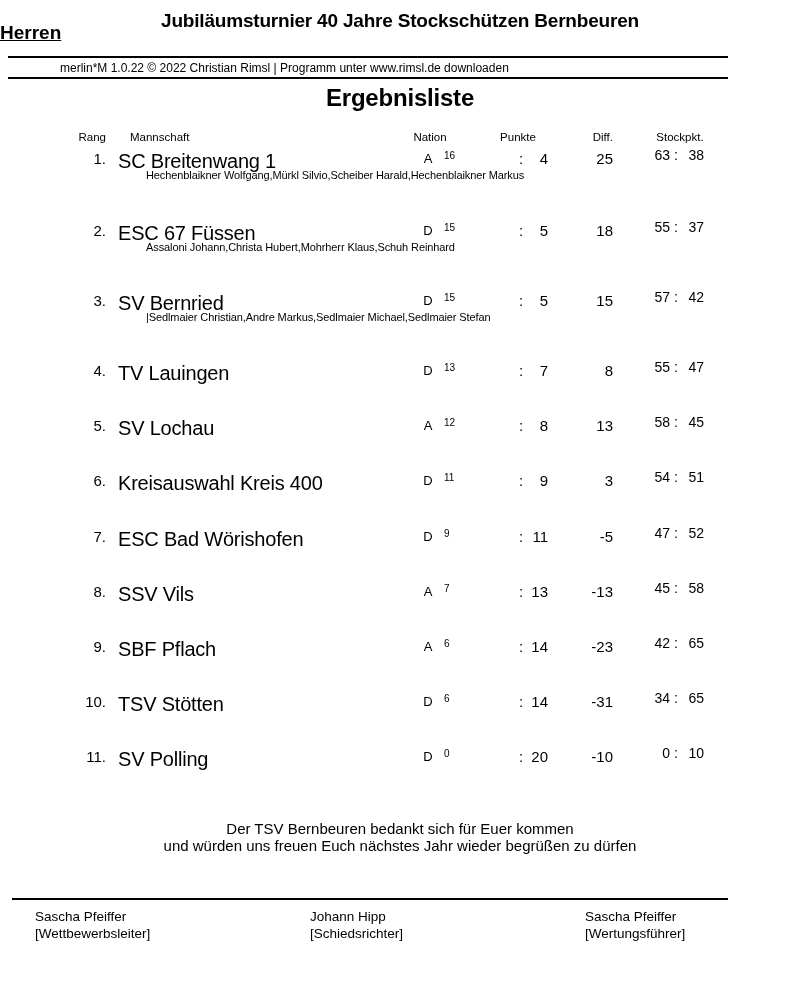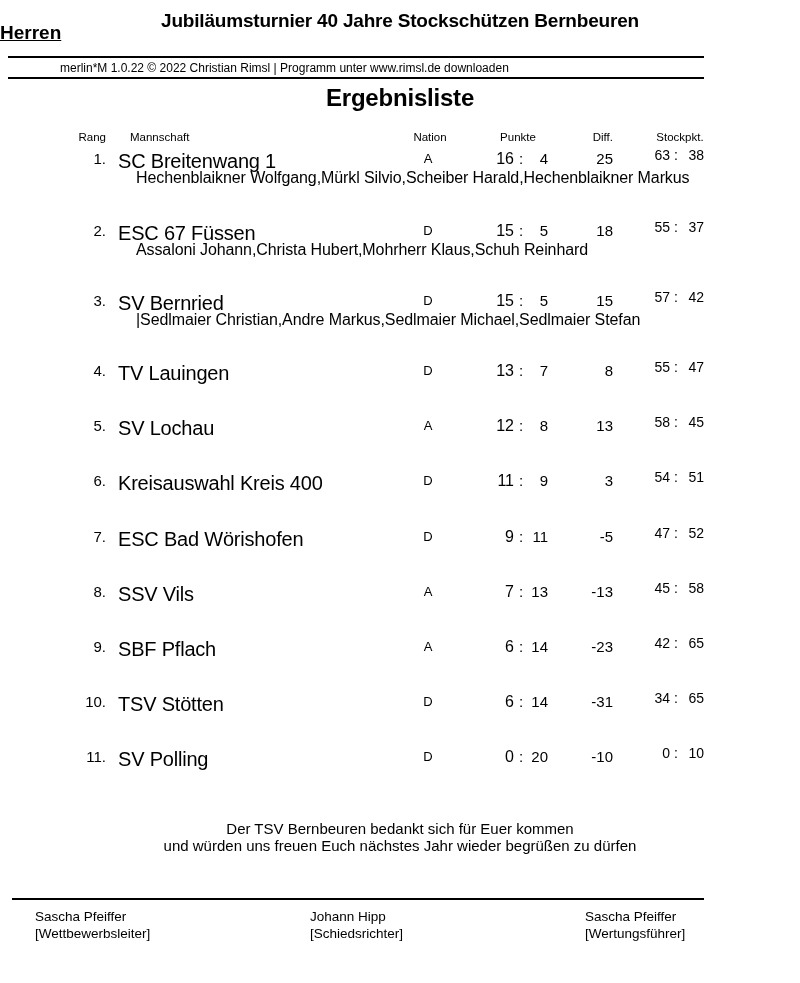--- a/index.html
+++ b/index.html
@@ -4,46 +4,47 @@
 <style>
   html,body{margin:0;padding:0;background:#fff;}
   .page{
     position:relative;
     width:704px;
     height:983px;
     background:#ffffff;
     color:#000;
     font-family:"Liberation Sans","DejaVu Sans",sans-serif;
     overflow:hidden;
+    padding-left:24px;
   }
   .abs{position:absolute;white-space:nowrap;}
   
   .title{top:10px;left:0;width:800px;text-align:center;font-size:19px;font-weight:bold;letter-spacing:-0.2px;}
   .subtitle{top:22px;left:0;width:800px;text-align:left;font-size:19px;font-weight:bold;text-decoration:underline;}
   .rule{height:0;border-top:2px solid #000;}
   .rule-top{top:56px;left:8px;width:792px;}
   .rule-bottom{top:77px;left:8px;width:792px;}
   .prog-info{top:61px;left:12px;font-size:12px;margin-left:48px;}
   .sess-info{top:61px;right:4px;font-size:12px;text-align:right;}
   .list-title{top:84px;left:0;width:800px;text-align:center;font-size:24px;font-weight:bold;letter-spacing:-0.2px;}
   
   .thead{top:131px;left:0;width:800px;height:14px;font-size:11.5px;}
   .row{left:0;width:800px;height:20px;}
   .c{position:absolute;white-space:nowrap;}
   .c-rank{left:40px;width:66px;text-align:right;font-size:15px;}
   .c-team{left:118px;font-size:20px;letter-spacing:-0.2px;}
   .c-nation{left:404px;width:48px;text-align:center;font-size:13px;top:1px;}
-  .c-pf{left:444px;width:70px;text-align:right;font-size:16px;}
+  .c-pf{left:444px;width:70px;text-align:left;font-size:10px;}
   .c-colon1{left:516px;width:10px;text-align:center;font-size:15px;}
   .c-pa{left:518px;width:30px;text-align:right;font-size:15px;}
   .c-diff{left:553px;width:60px;text-align:right;font-size:15px;}
   .c-sf{left:618px;width:52px;text-align:right;font-size:14px;top:-3px;}
   .c-colon2{left:671px;width:10px;text-align:center;font-size:14px;top:-3px;}
   .c-sa{left:676px;width:28px;text-align:right;font-size:14px;top:-3px;}
-  .c-players{left:136px;top:19px;font-size:16px;letter-spacing:-0.1px;}
+  .c-players{left:146px;top:19px;font-size:11px;letter-spacing:-0.1px;}
   .h-rank{left:40px;width:66px;text-align:right;}
   .h-team{left:130px;}
   .h-nation{left:406px;width:48px;text-align:center;}
   .h-punkte{left:468px;width:100px;text-align:center;}
   .h-diff{left:553px;width:60px;text-align:right;}
   .h-stock{left:630px;width:100px;text-align:center;}
   
   .r0{top:150px;}.r1{top:222px;}.r2{top:292px;}.r3{top:362px;}.r4{top:417px;}
   .r5{top:472px;}.r6{top:528px;}.r7{top:583px;}.r8{top:638px;}.r9{top:693px;}.r10{top:748px;}
   

